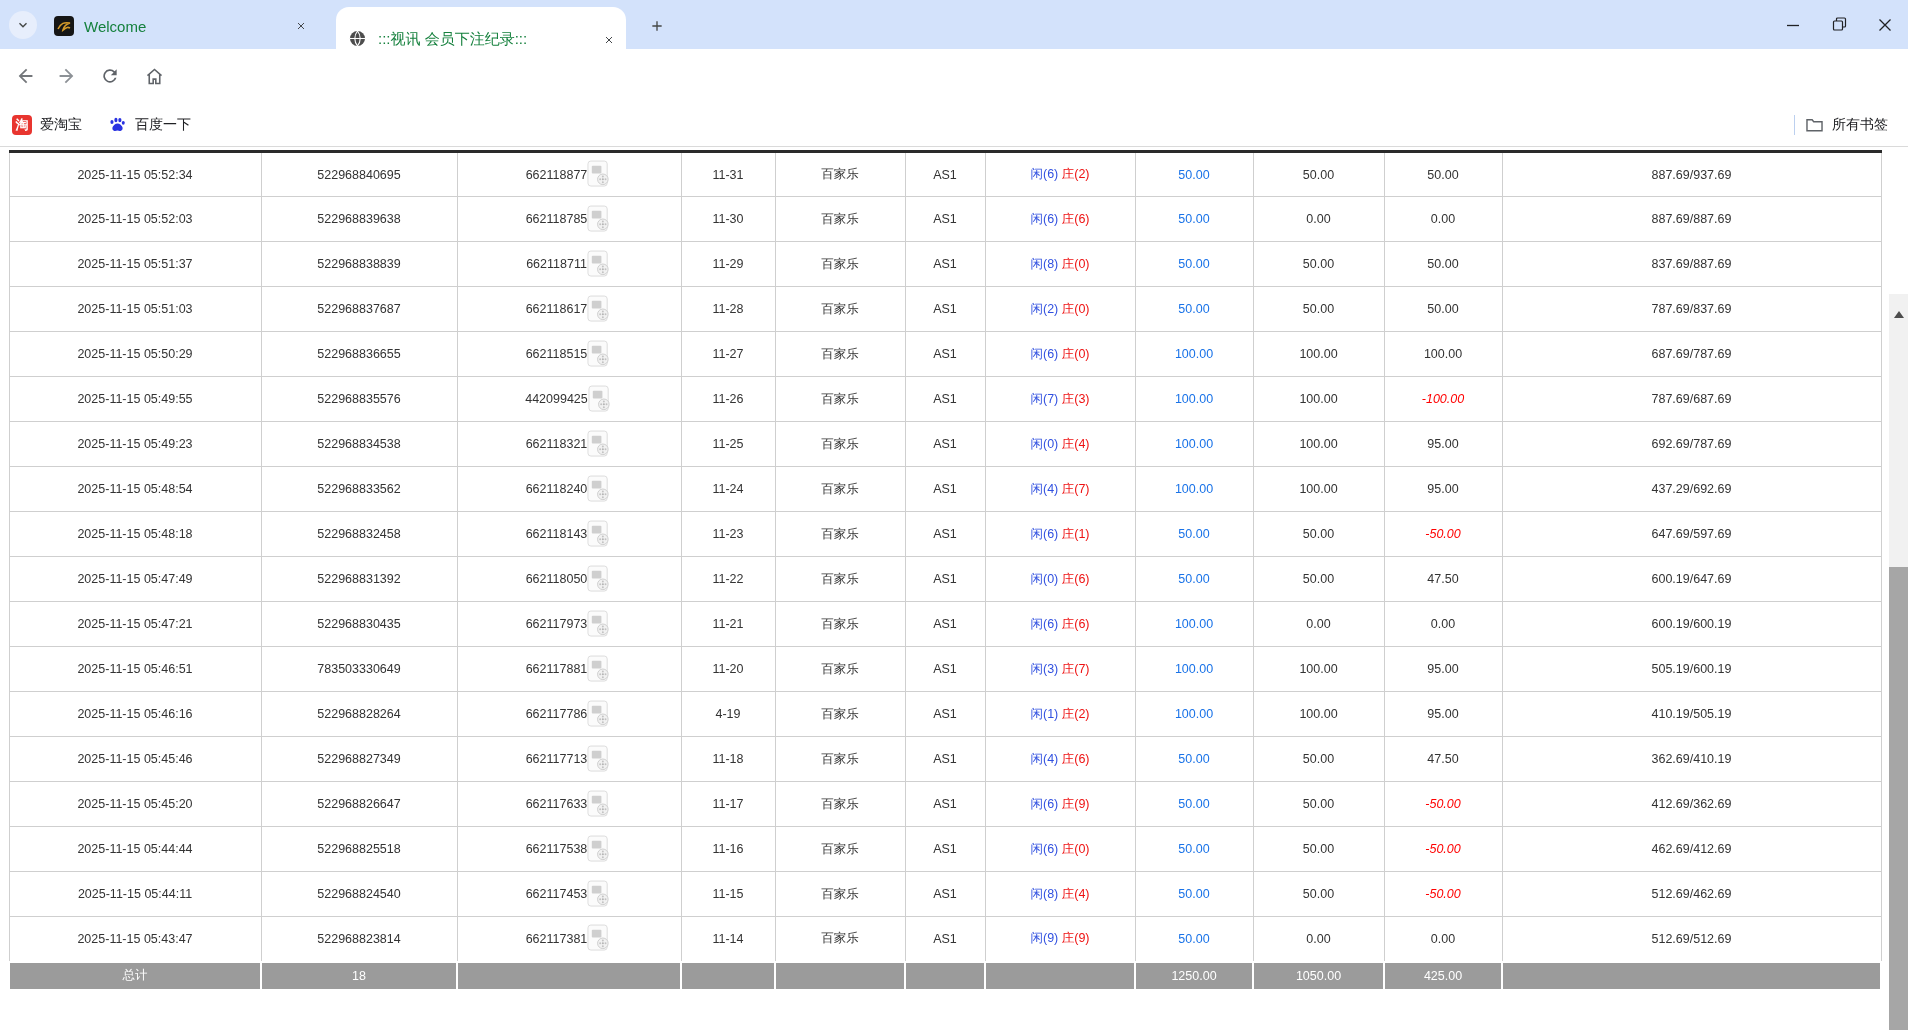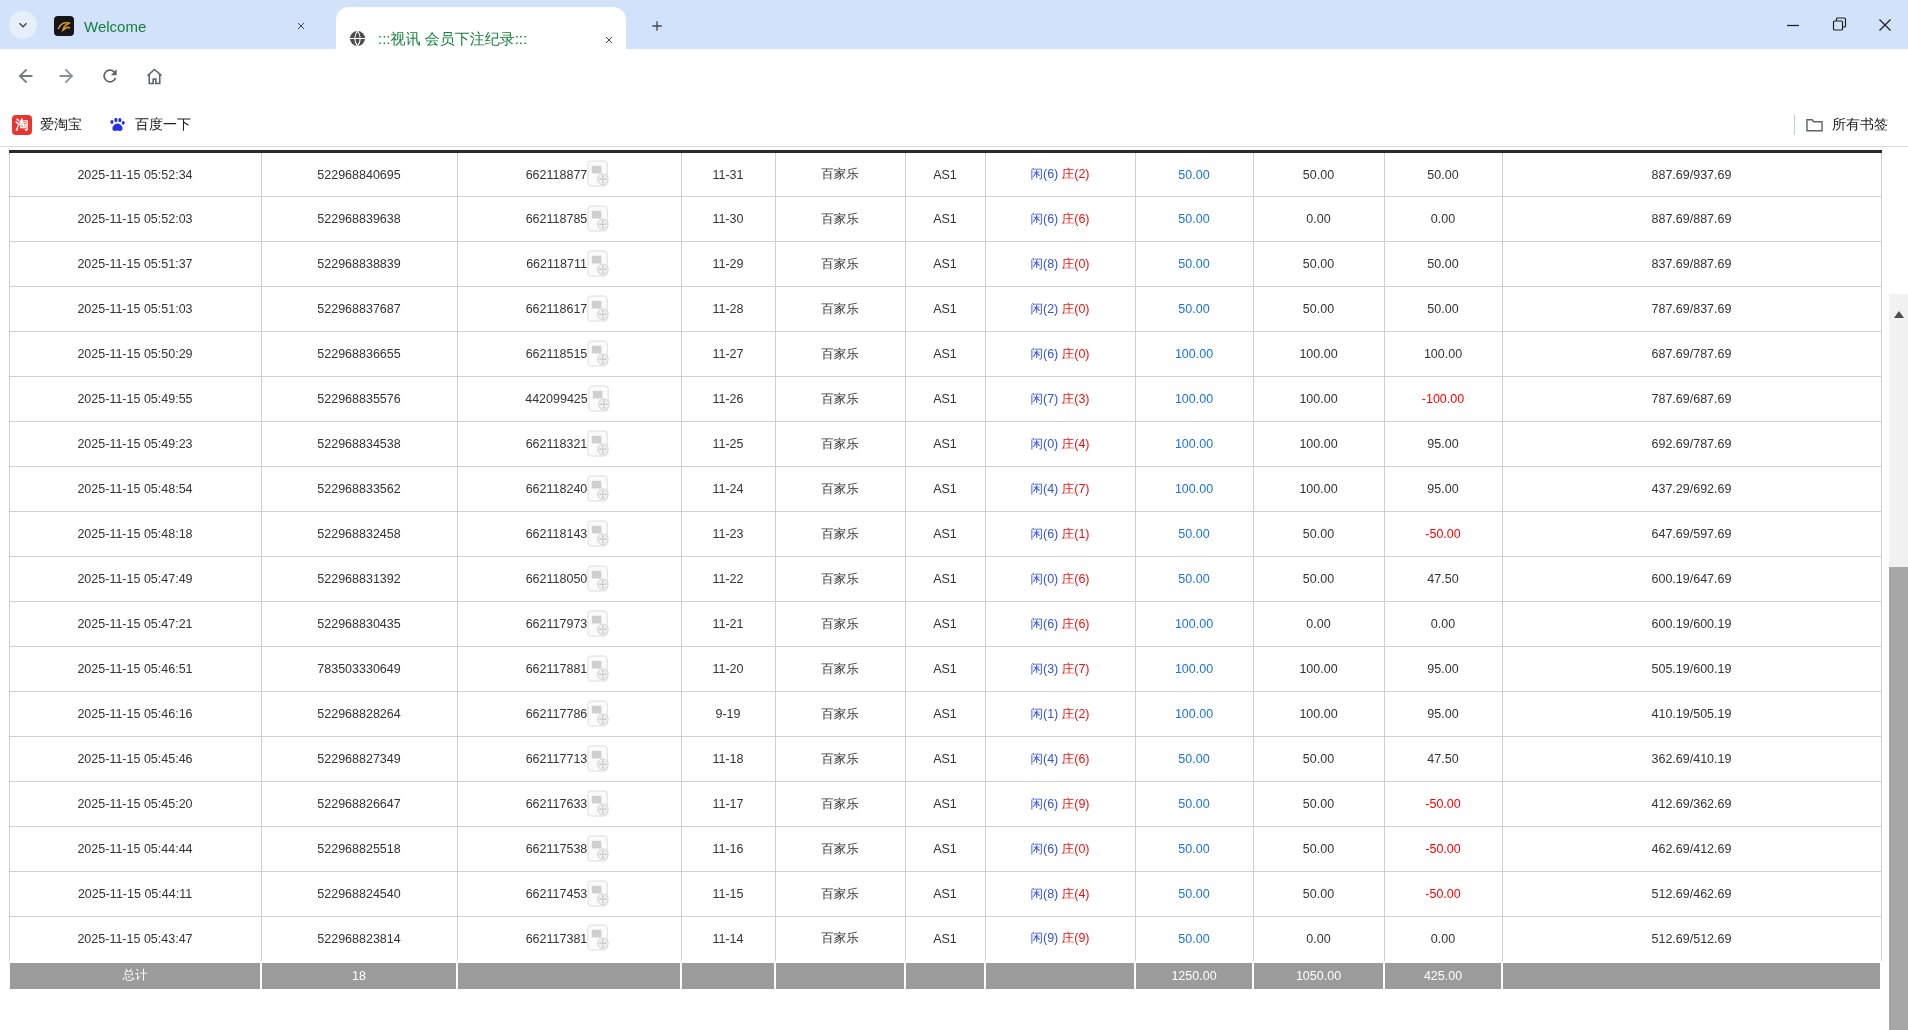--- a/index.html
+++ b/index.html
@@ -56,21 +56,21 @@
   .content{position:absolute;top:147px;left:0;width:1908px;height:883px;background:#fff;overflow:hidden;}
   table.bet{position:absolute;left:8px;top:3px;width:1872px;border-collapse:collapse;table-layout:fixed;
             border-top:3px solid #2a2a2a;}
   table.bet td{border:1px solid #cfcfcf;height:45px;text-align:center;font-size:12.5px;color:#333;
                white-space:nowrap;overflow:hidden;padding:0 2px;background:#fff;}
   .round-wrap{display:inline-flex;align-items:center;vertical-align:middle;}
   .media-icon{display:inline-flex;cursor:pointer;}
   .xian{color:var(--xian-blue);}
   .zhuang{color:var(--zhuang-red);}
   .amt-link{color:var(--amt-blue);cursor:pointer;}
-  .neg{color:var(--neg-red);}
+  .neg{color:var(--neg-red);font-style:italic;}
   tr.sum-row td{background:var(--footer-gray);border:2px solid #fff;color:#fff;height:28px;font-size:12.5px;}
 
   
   .vscroll{position:absolute;top:147px;right:0;width:19px;height:883px;background:#f1f1f1;}
   .vs-btn{position:absolute;left:0;width:19px;height:20px;display:flex;align-items:center;
           justify-content:center;cursor:pointer;}
   .tri-up{width:0;height:0;border-left:5px solid transparent;border-right:5px solid transparent;
           border-bottom:7px solid #4d4d4d;}
   .vs-thumb{position:absolute;left:0;top:273px;width:19px;height:545px;background:#a6a6a6;cursor:pointer;}
 </style>
@@ -606,21 +606,21 @@
                   <rect x="5" y="6" width="10" height="8" rx="1" fill="#cfcfcf"></rect>
                   <circle cx="16.5" cy="20" r="5.5" fill="#f1f1f1" stroke="#cdcdcd"></circle>
                   <circle cx="16.5" cy="20" r="1.1" fill="#b5b5b5"></circle>
                   <circle cx="16.5" cy="17" r="1" fill="#c2c2c2"></circle>
                   <circle cx="16.5" cy="23" r="1" fill="#c2c2c2"></circle>
                   <circle cx="13.7" cy="20" r="1" fill="#c2c2c2"></circle>
                   <circle cx="19.3" cy="20" r="1" fill="#c2c2c2"></circle>
                 </svg>
               </span>
             </span></td>
-          <td>9-19</td>
+          <td>4-19</td>
           <td>百家乐</td>
           <td>AS1</td>
           <td><span class="xian">闲(1)</span> <span class="zhuang">庄(2)</span></td>
           <td><span class="amt-link">100.00</span></td>
           <td>100.00</td>
           <td><span class="">95.00</span></td>
           <td>410.19/505.19</td>
         </tr>
         <tr>
           <td>2025-11-15 05:45:46</td>

